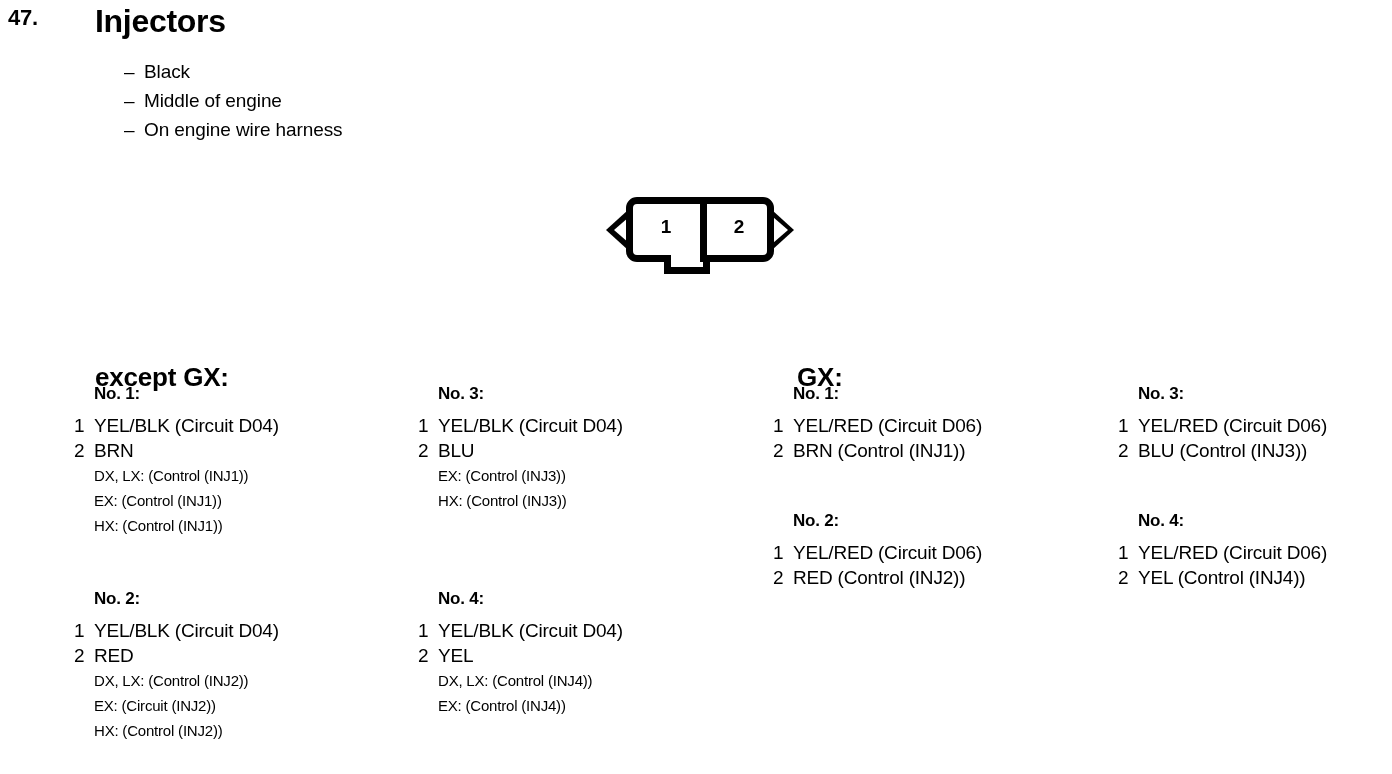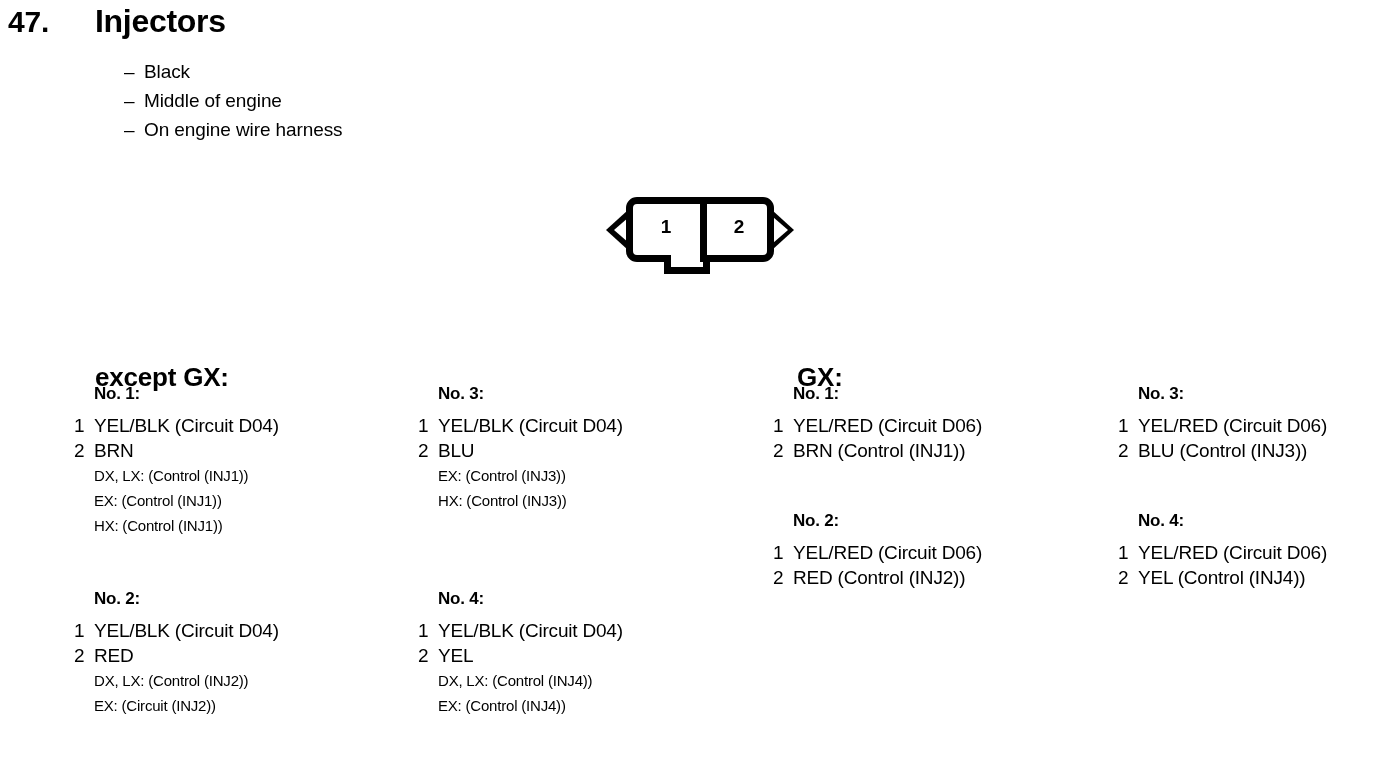--- a/index.html
+++ b/index.html
@@ -13,21 +13,21 @@
     position: relative;
     font-family: "Liberation Sans", sans-serif;
     color: #000000;
     overflow: hidden;
   }
   .abs { position: absolute; }
 
   
   #section-number {
     left: 8px; top: 5px;
-    font-size: 30px;
+    font-size: 22px;
     font-weight: bold;
     letter-spacing: -0.2px;
   }
   #section-title {
     left: 95px; top: 3px;
     font-size: 32px;
     font-weight: bold;
     letter-spacing: -0.3px;
     text-align: right;
   }
@@ -229,20 +229,21 @@
     <div class="pin-row">
       <span class="pin-index">1</span>
       <span class="pin-text">YEL/BLK (Circuit D04)</span>
     </div>
     <div class="pin-row">
       <span class="pin-index">2</span>
       <span class="pin-text">RED</span>
     </div>
     <div class="pin-sub">DX, LX: (Control (INJ2))</div>
     <div class="pin-sub">EX: (Circuit (INJ2))</div>
+    <div class="pin-sub">HX: (Control (INJ2))</div>
   </div>
 <div class="injector-block" id="block-ex-3">
     <div class="injector-title">No. 3:</div>
     <div class="pin-row">
       <span class="pin-index">1</span>
       <span class="pin-text">YEL/BLK (Circuit D04)</span>
     </div>
     <div class="pin-row">
       <span class="pin-index">2</span>
       <span class="pin-text">BLU</span>

